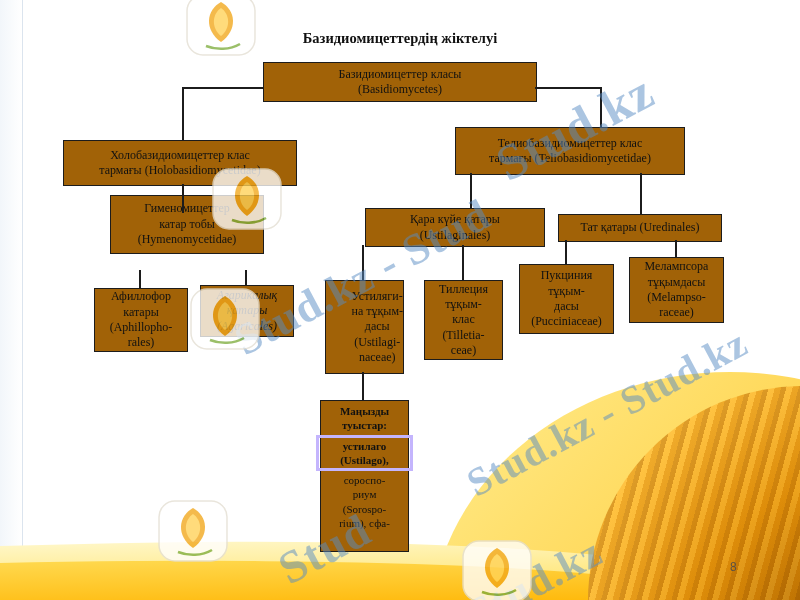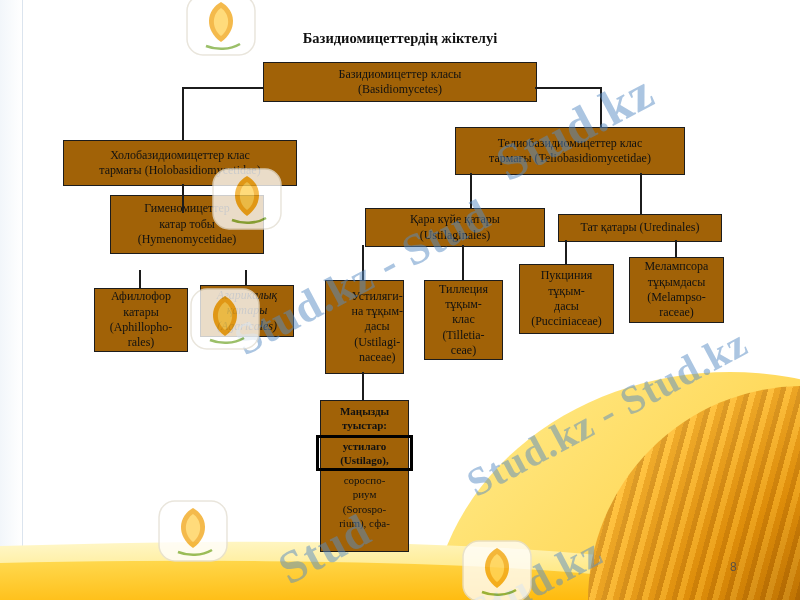--- a/index.html
+++ b/index.html
@@ -18,21 +18,21 @@
 
   
   .diagram{position:absolute;left:0;top:0;width:800px;height:600px;z-index:4;}
   .dtitle{position:absolute;left:230px;top:30px;width:340px;text-align:center;font-weight:bold;font-size:14.5px;}
   .dbox{position:absolute;border:1.5px solid #1c1c1c;background:#a16207;display:flex;align-items:center;justify-content:center;text-align:center;font-size:12px;line-height:1.28;}
   .dbox > span{white-space:pre-line;}
   .line{position:absolute;background:#1c1c1c;}
   .imp{display:block;text-align:center;padding-top:3px;font-size:11px;line-height:1.3;}
   .imp .seg{display:block;white-space:pre-line;}
   .bold{font-weight:bold;}
-  .imp .hl{border:3px solid #000000;margin:2px -5px;padding:1px 16px;}
+  .imp .hl{border:3px solid #c4b5fd;margin:2px -5px;padding:1px 16px;}
 
   
   .wm{position:absolute;z-index:6;font-weight:bold;color:rgba(88,140,196,0.5);white-space:nowrap;letter-spacing:1px;transform:rotate(-28deg);transform-origin:0 50%;font-family:"Liberation Serif",serif;}
   .logo{position:absolute;z-index:6;opacity:0.78;}
 
   .page-num{position:absolute;left:730px;top:560px;z-index:7;font-size:12px;color:#5a5147;font-family:"Liberation Sans",sans-serif;}
 </style>
 </head>
 <body>
 

